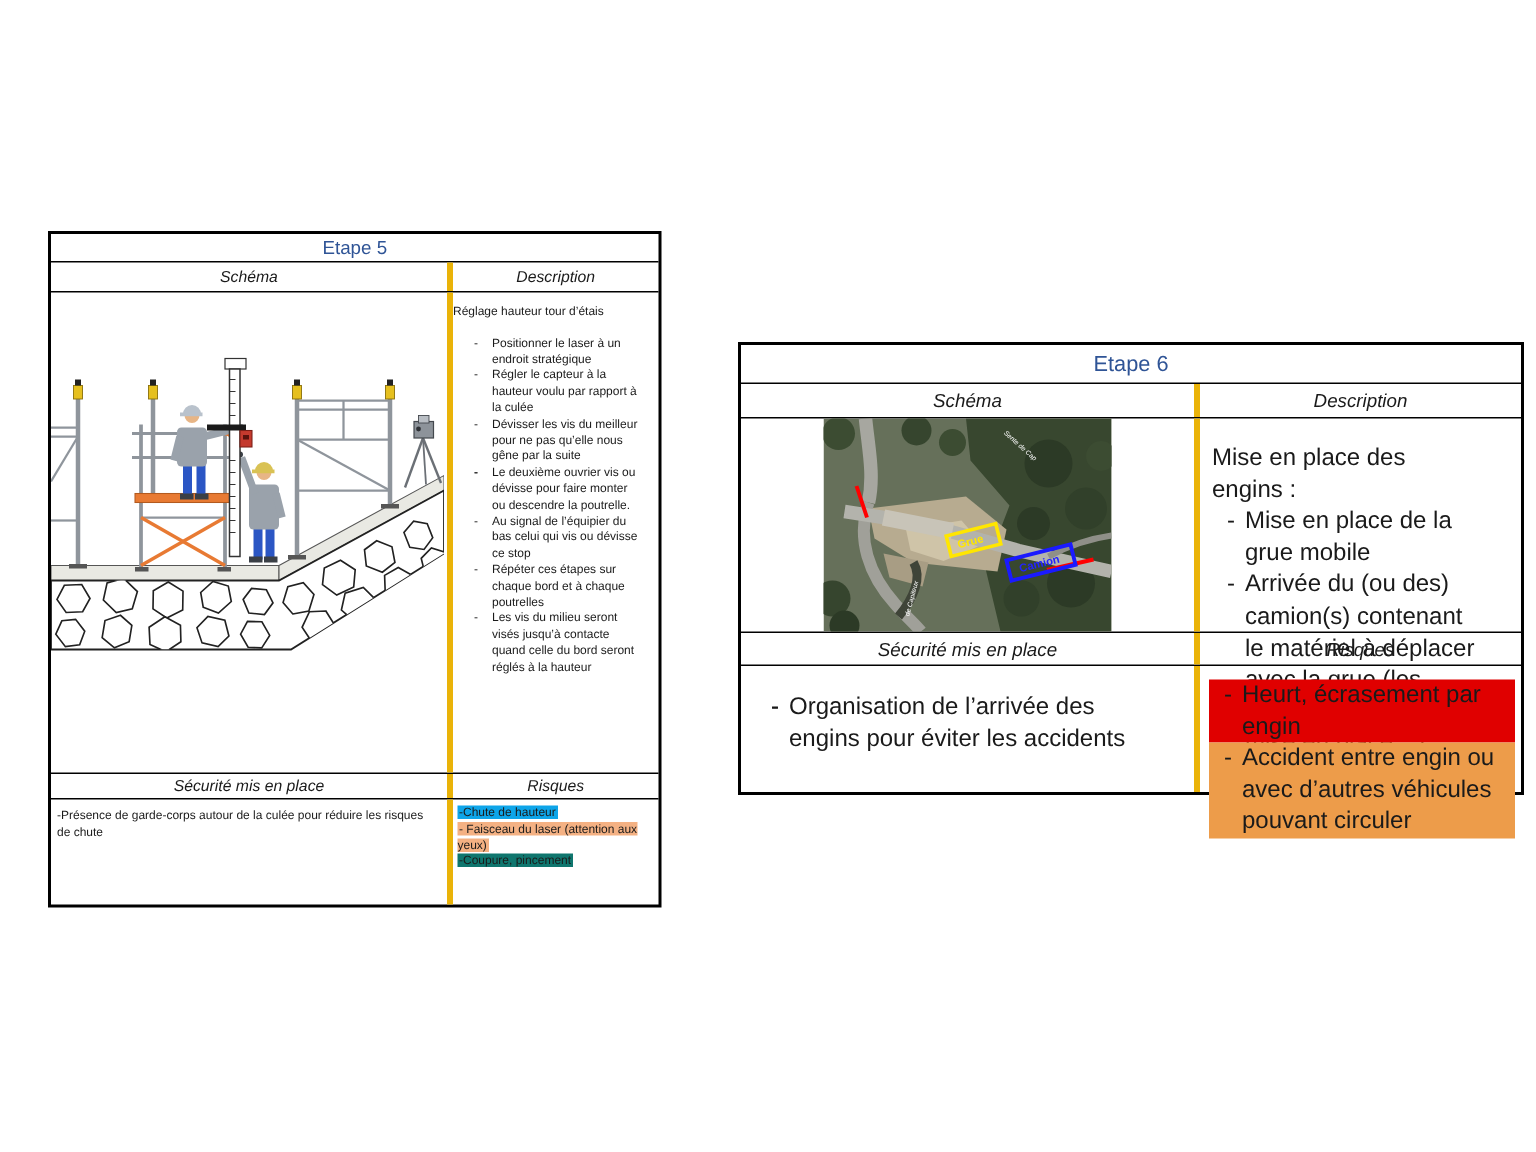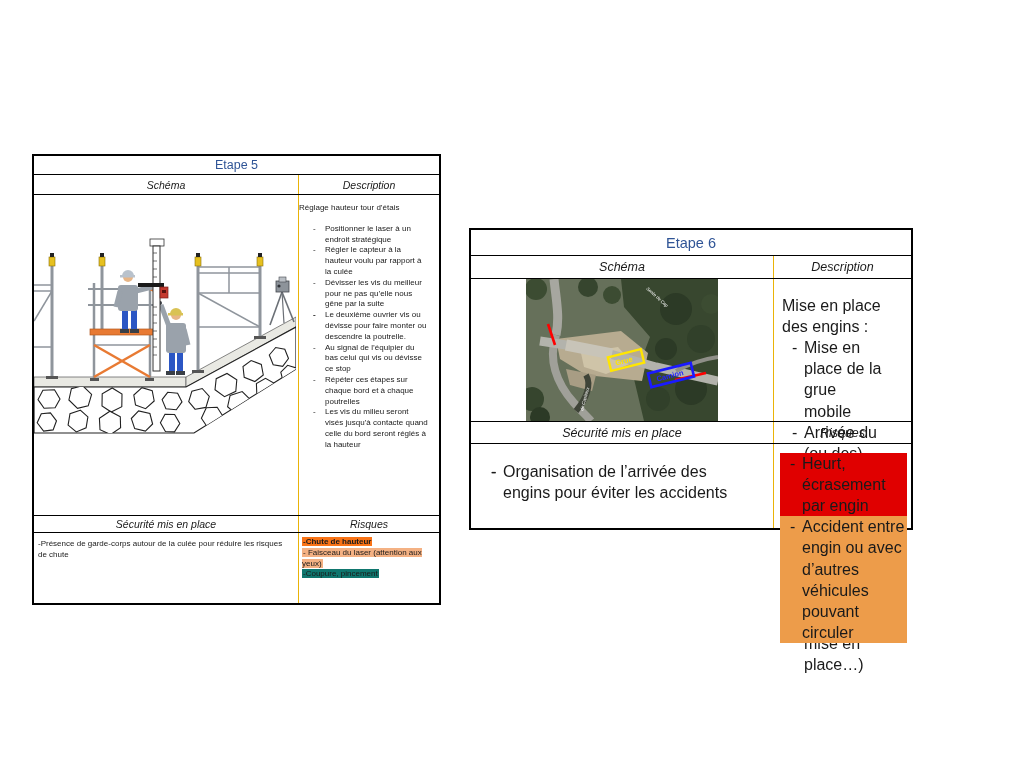--- a/index.html
+++ b/index.html
@@ -5,21 +5,21 @@
   html,body{margin:0;padding:0;}
   body{
     width:1024px;height:768px;position:relative;background:#ffffff;
     font-family:"Liberation Sans",sans-serif;color:#1a1a1a;overflow:hidden;
   }
   .tbl{position:absolute;background:#fff;border:2px solid #000;box-sizing:border-box;
        display:flex;flex-direction:column;margin-top:16px;}
   .row{display:flex;box-sizing:border-box;border-top:1px solid #000;min-height:0;}
   .row:first-child{border-top:none;}
   .cell{box-sizing:border-box;min-width:0;position:relative;}
-  .cell + .cell{border-left:1px solid #eab308;}
+  .cell + .cell{border-left:4px solid #eab308;}
   .center{display:flex;align-items:center;justify-content:center;}
   .colhead{font-style:italic;}
   
   #t5{left:32px;top:138px;width:409px;height:451px;}
   #t5 .r-title{height:18px;}
   #t5 .r-head{height:20px;}
   #t5 .r-content{height:321px;}
   #t5 .r-head2{height:17px;}
   #t5 .r-bottom{flex:1;}
   #t5 .c-left{width:264px;}
@@ -28,21 +28,21 @@
   #t5 .colhead{font-size:10.5px;}
   #t5 .body{font-size:8px;line-height:1.35;}
   #t5 .desc{padding:8px 6px 0 0;}
   #t5 ul.dashlist{list-style:none;margin:10px 0 0 0;padding:0;}
   #t5 ul.dashlist li{position:relative;padding:0 4px 0 26px;}
   #t5 ul.dashlist li .mk{position:absolute;left:14px;top:0;}
   #t5 .securite-cell{padding:6px 8px 0 4px;}
   #t5 .risques-cell{padding:4px 2px 0 3px;}
   #t5 .hl-line .hl{padding:0 1px;}
   
-  #t6{left:469px;top:212px;width:444px;height:302px;}
+  #t6{left:492px;top:212px;width:524px;height:302px;}
   #t6 .r-title{height:25px;}
   #t6 .r-head{height:23px;}
   #t6 .r-content{height:143px;}
   #t6 .r-head2{height:22px;}
   #t6 .r-bottom{flex:1;}
   #t6 .c-left{width:302px;}
   #t6 .c-right{flex:1;}
   #t6 .title{font-size:14.5px;}
   #t6 .colhead{font-size:12.5px;}
   #t6 .body{font-size:16px;line-height:1.32;}
@@ -224,21 +224,21 @@
       </ul>
     </div>
   </div>
   <div class="row r-head2">
     <div class="cell c-left center colhead">Sécurité mis en place</div>
     <div class="cell c-right center colhead">Risques</div>
   </div>
   <div class="row r-bottom">
     <div class="cell c-left securite-cell body">-Présence de garde-corps autour de la culée pour réduire les risques de chute</div>
     <div class="cell c-right risques-cell body">
-      <div class="hl-line"><span class="hl" style="background-color: #f97316; font-weight: bold;">-Chute de hauteur</span></div>
+      <div class="hl-line"><span class="hl" style="background-color: #0ea5e9;">-Chute de hauteur</span></div>
       <div class="hl-line"><span class="hl" style="background-color: rgb(244, 177, 131);">- Faisceau du laser (attention aux yeux)</span></div>
       <div class="hl-line"><span class="hl" style="background-color: #0f766e;">-Coupure, pincement</span></div>
     </div>
   </div>
 </div>
 
 <div class="tbl" id="t6">
   <div class="row r-title center">
     <span class="title" style="color: rgb(47, 84, 150);">Etape 6</span>
   </div>

